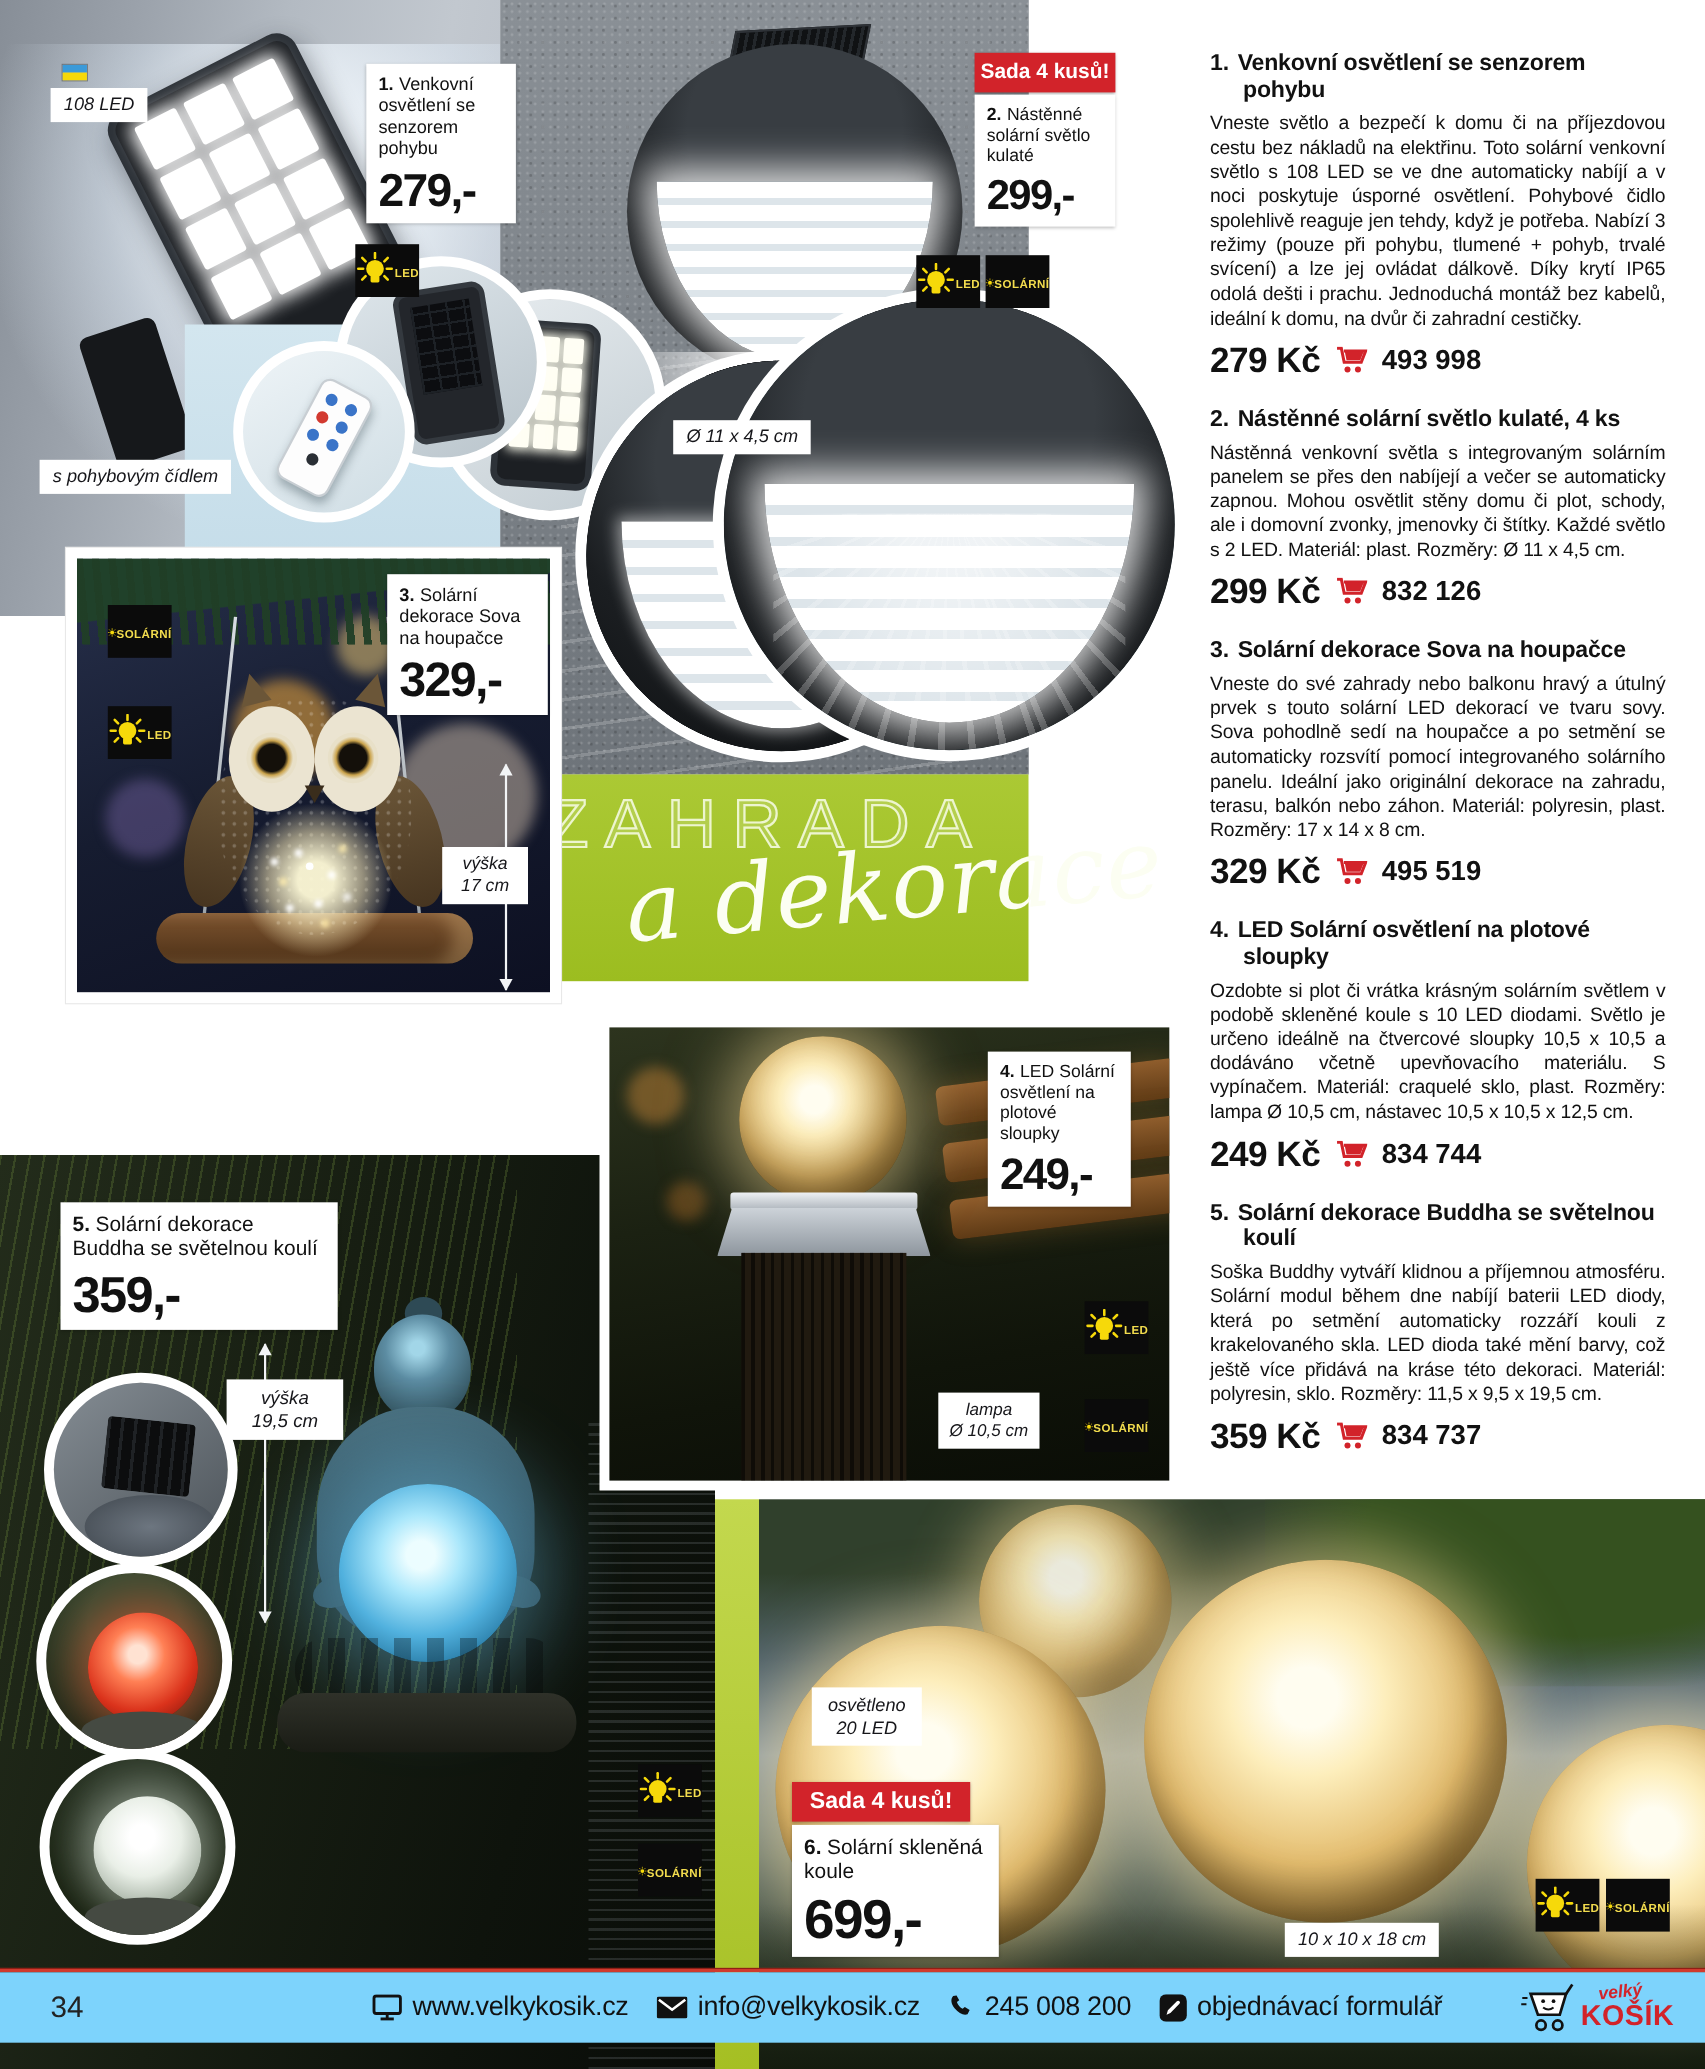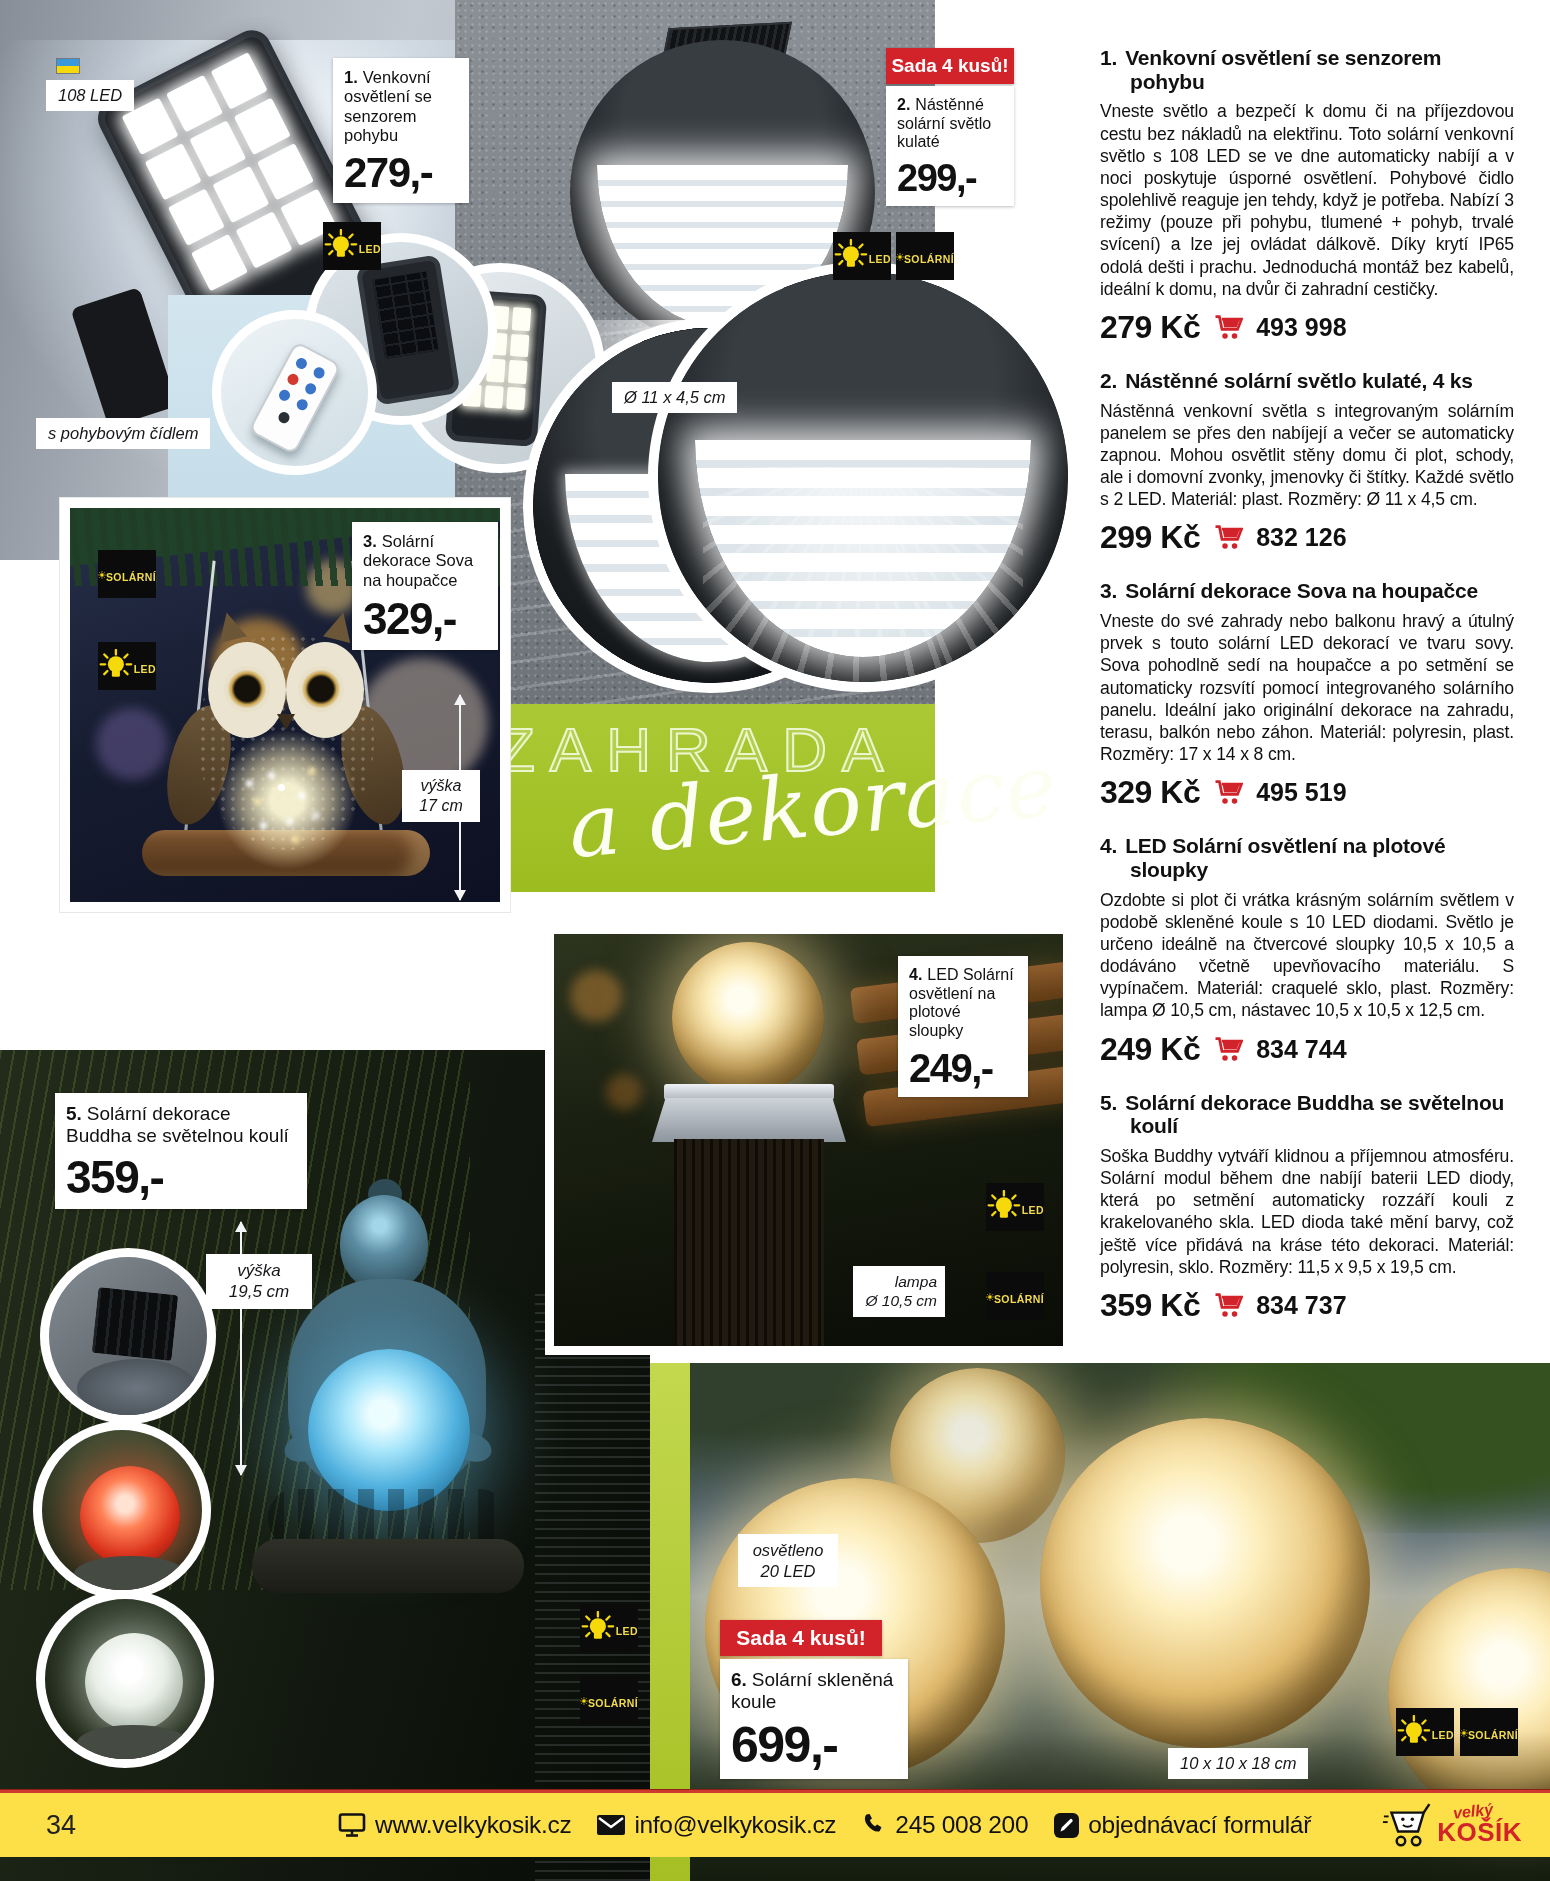--- a/index.html
+++ b/index.html
@@ -207,21 +207,21 @@
   .pb h3{font-size:21px;line-height:1.13;margin-bottom:7px;padding-left:30px;text-indent:-30px;
     letter-spacing:-.2px;font-weight:bold;}
   .pb h3 .n{margin-right:8px;}
   .pb .body{font-size:17.6px;line-height:1.26;text-align:justify;letter-spacing:-.15px;}
   .prow{display:flex;align-items:center;gap:13px;margin-top:9px;font-weight:bold;}
   .prow .pr{font-size:32px;letter-spacing:-.5px;}
   .prow .code{font-size:25px;}
 
   
   #redline{left:0;top:1789px;width:1550px;height:4px;background:#cf3a2e;border-top:1px solid #8e1f16;z-index:11;}
-  #footer{left:0;top:1793px;width:1550px;height:64px;background:#fde047;z-index:11;}
+  #footer{left:0;top:1793px;width:1550px;height:64px;background:#7dd3fc;z-index:11;}
   #pageno{position:absolute;left:46px;top:17px;font-size:27px;color:#222;}
   #flinks{position:absolute;left:338px;top:0;height:100%;display:flex;align-items:center;gap:26px;
     font-size:24.5px;letter-spacing:-.3px;color:#111;}
   .flink{display:flex;align-items:center;gap:9px;}
   #logo{position:absolute;left:1382px;top:2px;width:140px;height:58px;display:flex;align-items:center;gap:4px;}
   #logo .txt{display:flex;flex-direction:column;line-height:1;}
   #logo .l1{color:#d2232a;font-style:italic;font-weight:bold;font-size:16px;transform:rotate(-6deg) translateX(16px);}
   #logo .l2{color:#d2232a;font-weight:bold;font-size:26px;letter-spacing:.5px;}
 
   #flag{left:56px;top:58px;width:24px;height:16px;border:1px solid rgba(40,40,40,.4);z-index:6;}
@@ -537,21 +537,21 @@
   <div class="dimline z5" style="left:459px;top:695px;height:205px;"></div>
   <div class="abs lbl2 z6" style="left:402px;top:770px;width:78px;">
     <div>výška</div>
     <div>17 cm</div>
   </div>
 
   <div class="abs pcard z6" style="left:898px;top:956px;width:130px;">
     <div class="t" style="font-size:16px;"><span class="num">4.</span><span>LED Solární osvětlení na plotové sloupky</span></div>
     <div class="price" style="font-size:40px;">249,-</div>
   </div>
-  <div class="abs lbl2 z6" style="left:853px;top:1266px;width:92px;font-size:15.5px;text-align:right;">
+  <div class="abs lbl2 z6" style="left:853px;top:1266px;width:92px;font-size:15.5px;">
     <div>lampa</div>
     <div>Ø 10,5 cm</div>
   </div>
 
   <div class="badge" style="left:986px;top:1183px;">
     <svg width="36" height="36" viewBox="0 0 40 40">
       <g stroke="#f6d90a" stroke-width="2.6" stroke-linecap="round">
         <line x1="20" y1="1" x2="20" y2="6"></line>
           <line x1="7" y1="6" x2="10.5" y2="9.5"></line>
           <line x1="33" y1="6" x2="29.5" y2="9.5"></line>

